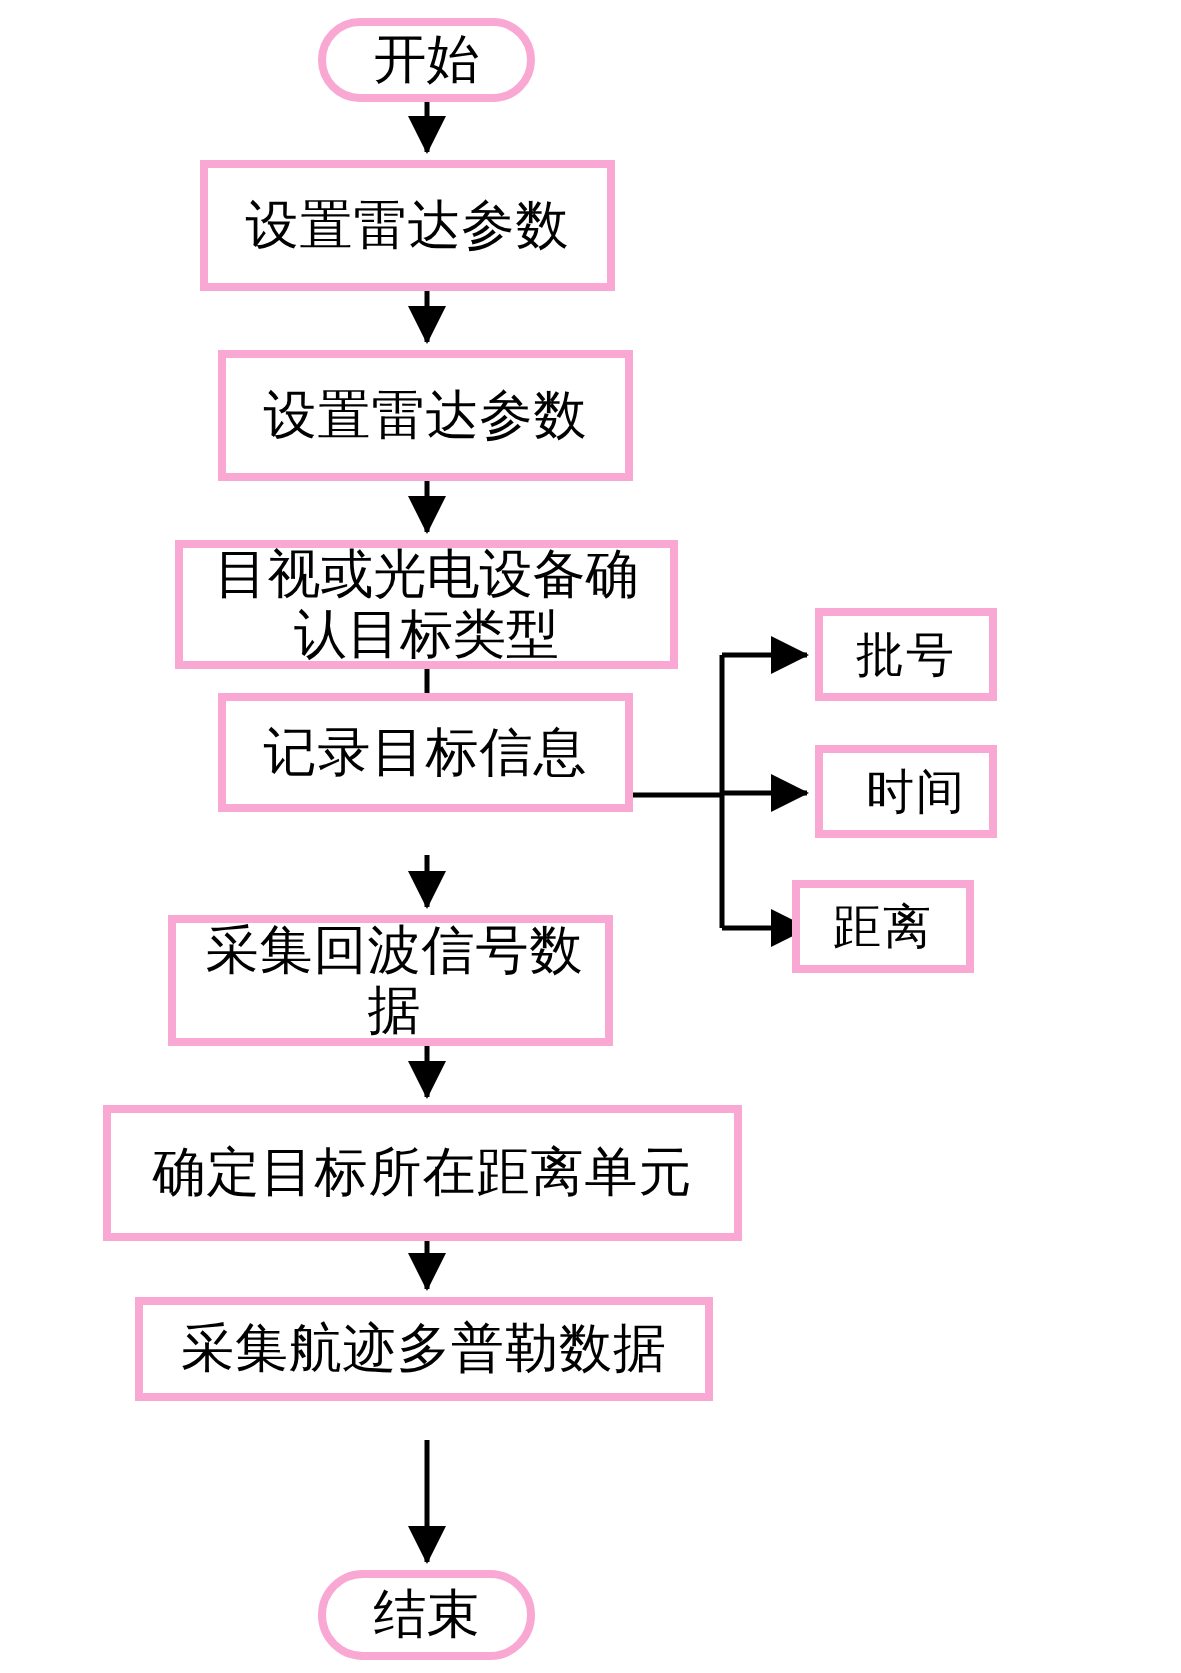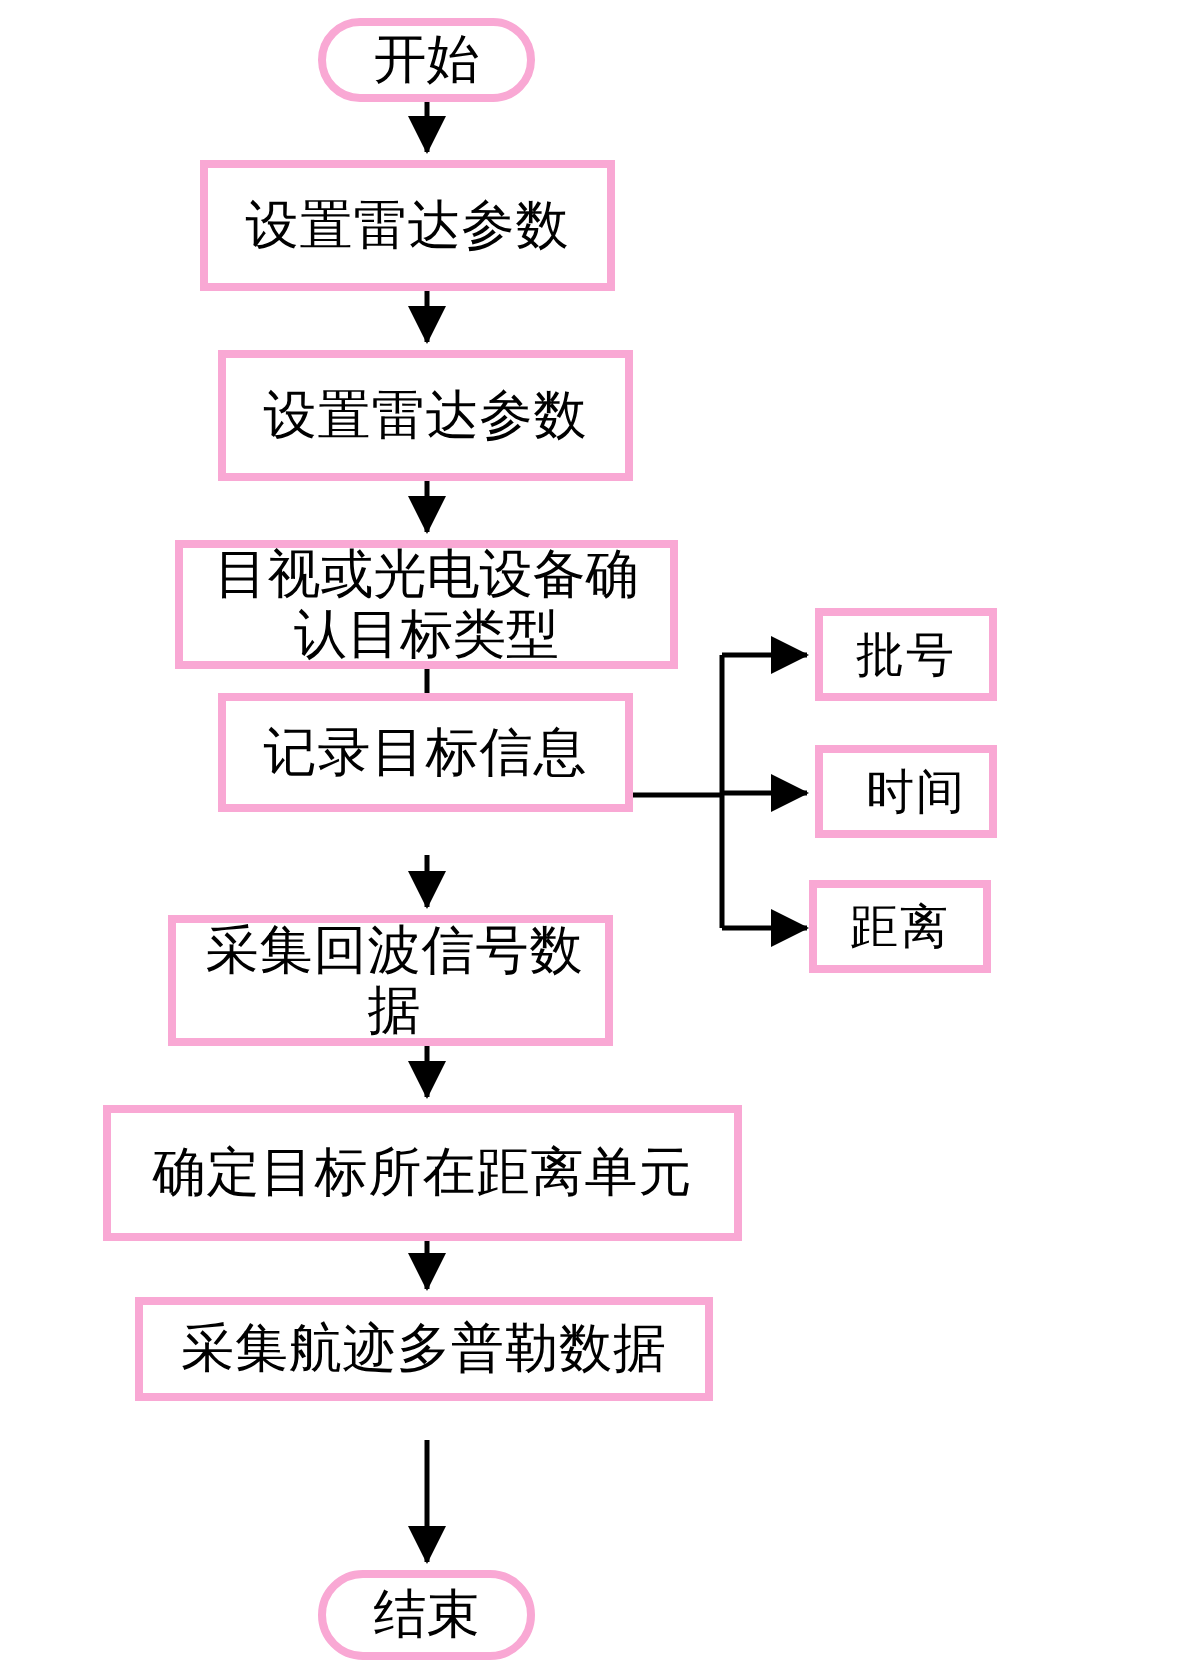--- a/index.html
+++ b/index.html
@@ -146,17 +146,17 @@
   </div>
 
   <div class="node proc t-small" style="left:815px; top:608px; width:182px; height:93px;">
     <span class="label">批号</span>
   </div>
 
   <div class="node proc t-small" style="left:815px; top:745px; width:182px; height:93px;padding-left:20px;">
     <span class="label">时间</span>
   </div>
 
-  <div class="node proc t-small" style="left:809px; top:880px; width:182px; height:93px;text-align:center;">
+  <div class="node proc t-small" style="left:792px; top:880px; width:182px; height:93px;text-align:center;">
     <span class="label">距离</span>
   </div>
 
 </div>
 
 </body></html>

